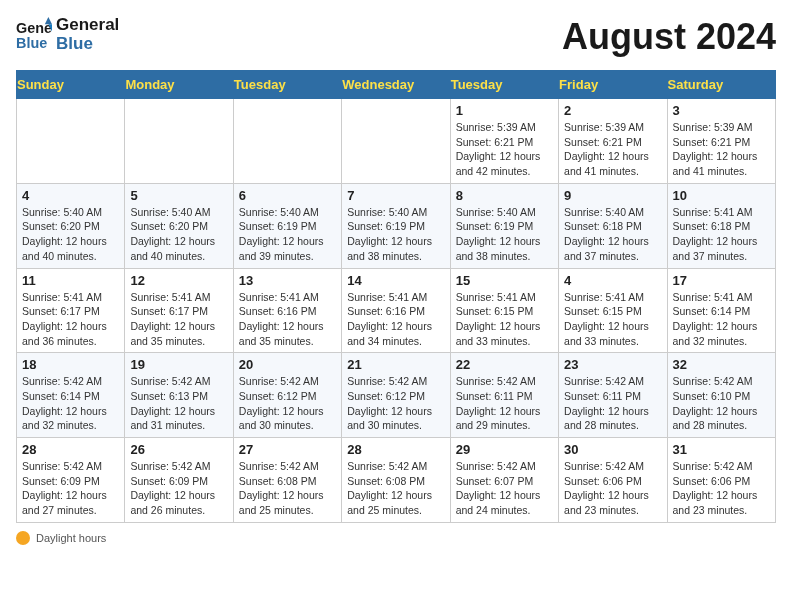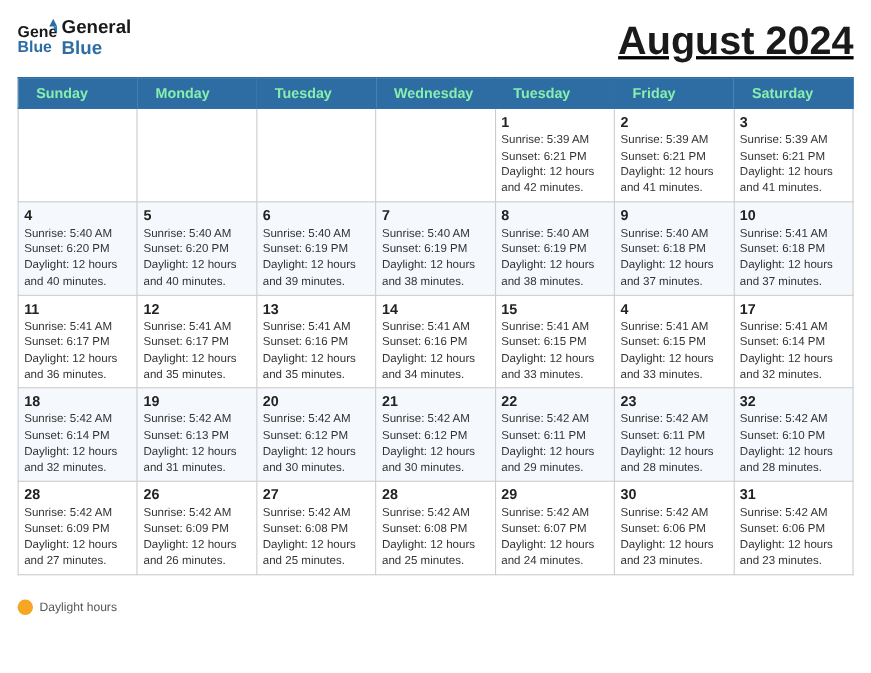--- a/index.html
+++ b/index.html
@@ -20,41 +20,40 @@
       display: flex;
       align-items: center;
       gap: 4px;
     }
     .logo-icon {
       width: 36px;
       height: 36px;
     }
     .title-area {
       text-align: right;
-      text-decoration: underline;
     }
     .month-title {
       font-size: 36px;
       font-weight: bold;
       color: #1a1a1a;
     }
     .location-title {
       font-size: 16px;
       color: #333;
       font-weight: normal;
     }
     .calendar-table {
       width: 100%;
       border-collapse: collapse;
       font-size: 11px;
     }
     .calendar-table th {
       background-color: #2e6da4;
-      color: #86efac;
-      padding: 6px 16px;
+      color: #fde047;
+      padding: 6px 0;
       text-align: left;
       font-size: 13px;
       font-weight: bold;
       border: 1px solid #2e6da4;
     }
     .calendar-table td {
       border: 1px solid #ccc;
       vertical-align: top;
       padding: 4px 5px;
       width: 108px;
@@ -73,21 +72,21 @@
     }
     .day-info {
       color: #333;
       line-height: 1.4;
       font-size: 10.5px;
     }
     .empty-cell {
       background: #fff !important;
     }
     .footer-note {
-      margin-top: 22px;
+      margin-top: 8px;
       font-size: 11px;
       color: #555;
       display: flex;
       align-items: center;
       gap: 6px;
     }
     .sun-icon {
       width: 14px;
       height: 14px;
       background: #f5a623;

